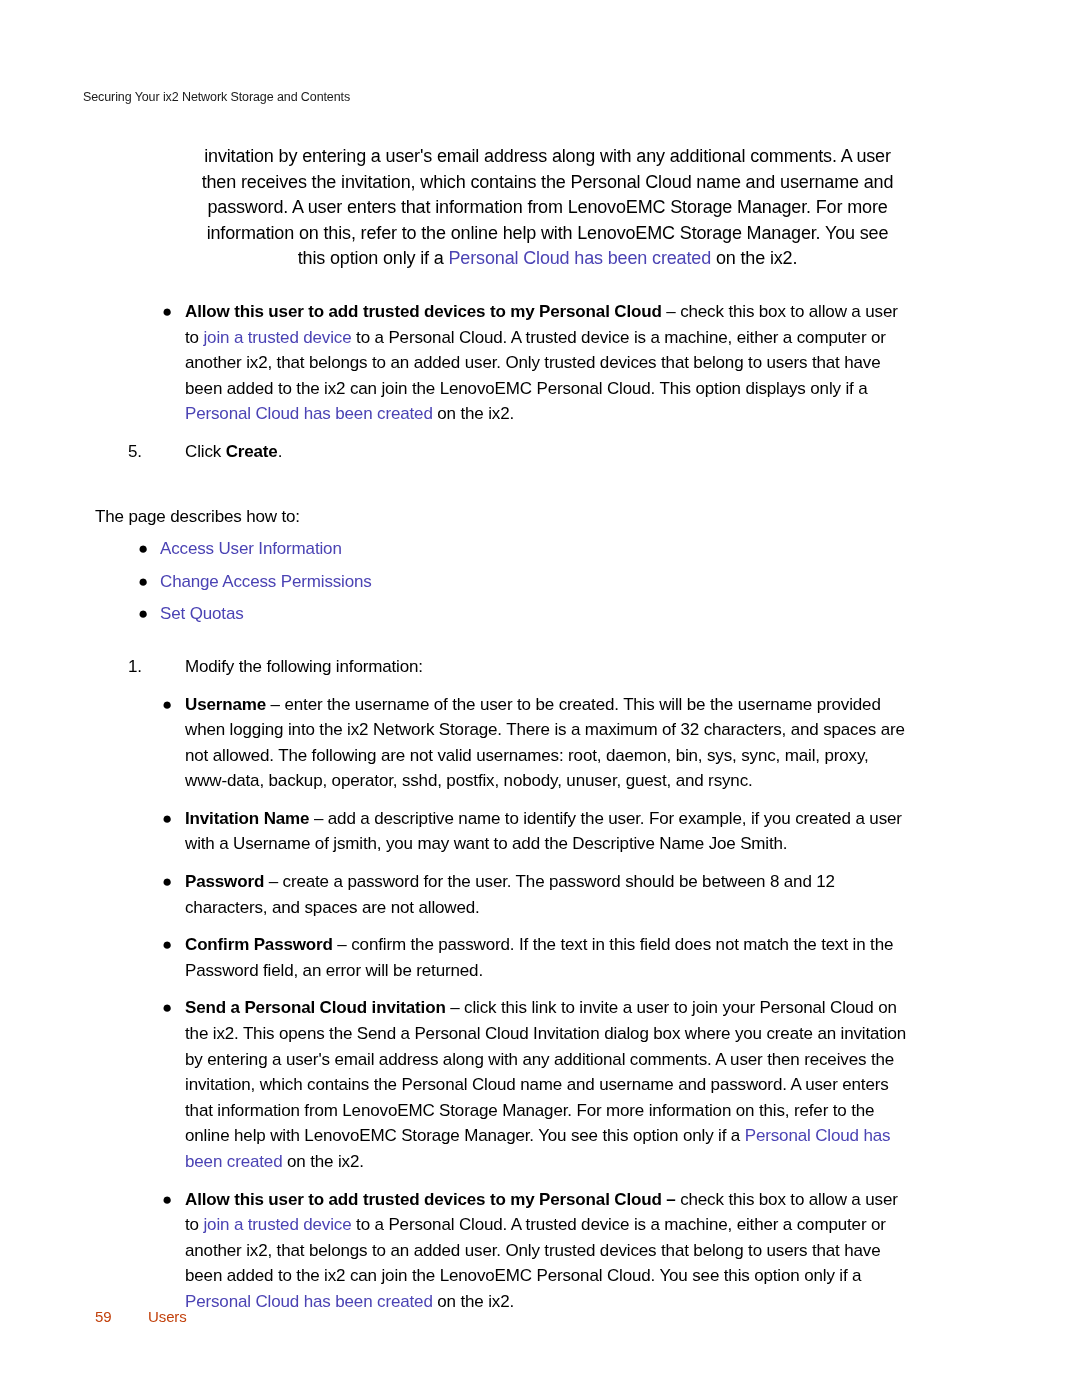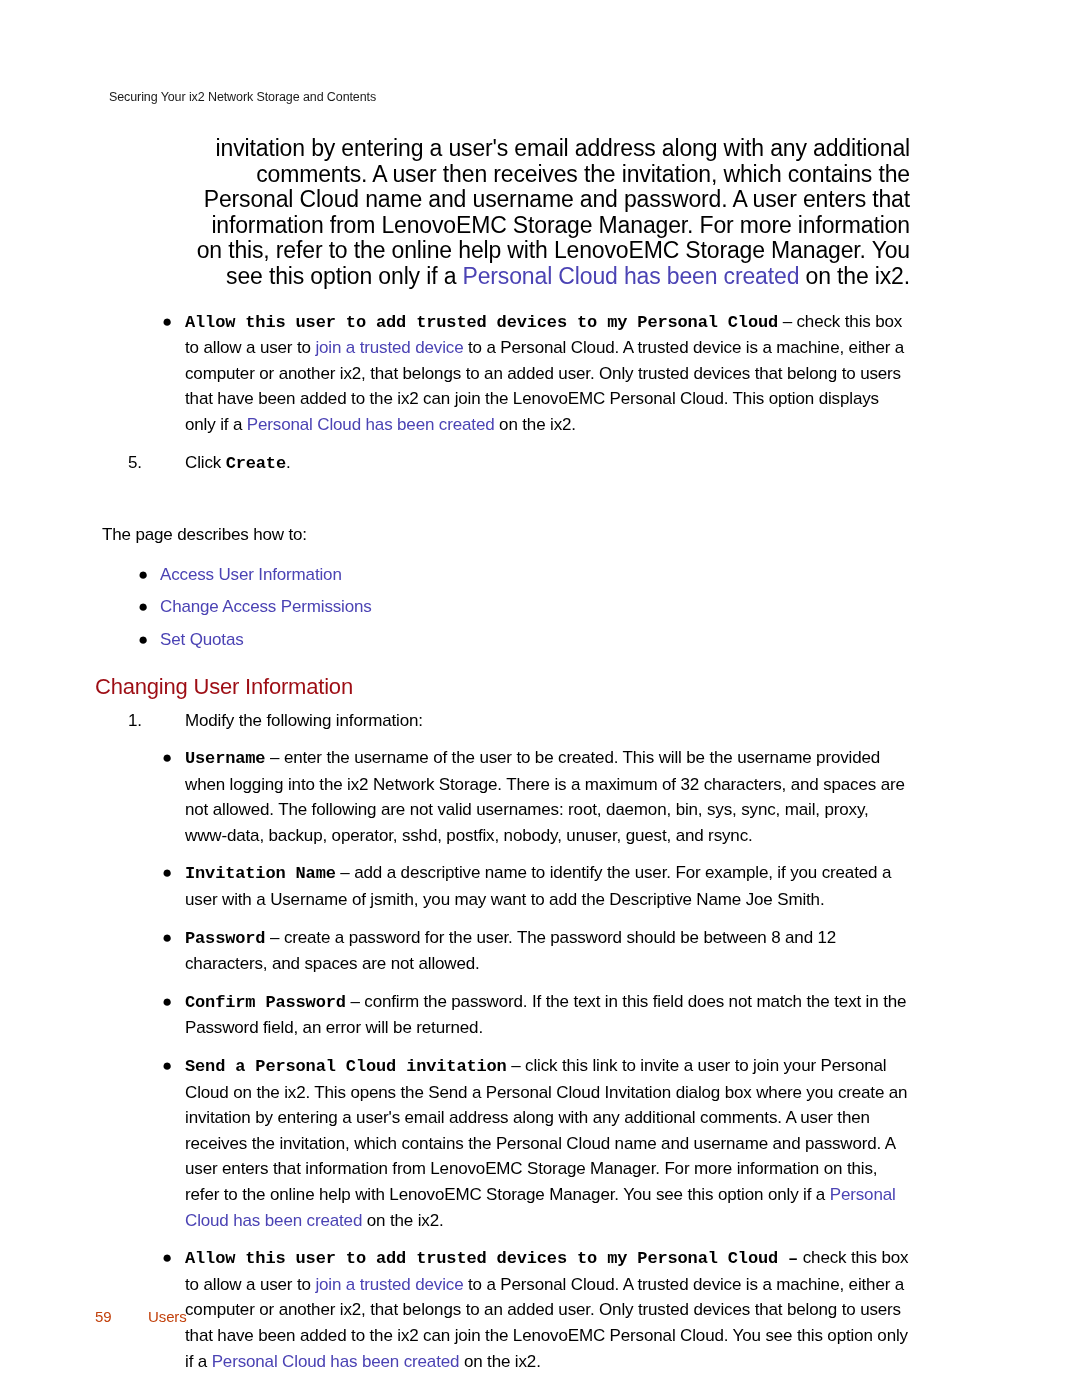--- a/index.html
+++ b/index.html
@@ -17,44 +17,44 @@
   }
 
   .page {
     position: absolute;
     inset: 0;
   }
 
   
   .running-header {
     position: absolute;
-    left: 109px;
+    left: 83px;
     top: 90px;
     font-size: 12.5px;
     letter-spacing: -0.1px;
     color: #1a1a1a;
     white-space: nowrap;
   }
 
   
   .content {
     position: absolute;
     left: 0;
     top: 136px;
     width: 1080px;
   }
 
   
   p.body-indent {
-    margin: 0;
+    margin: 8px;
     padding: 0 170px 0 185px;
-    font-size: 23px;
-    line-height: 25.6px;
-    letter-spacing: -0.15px;
-    text-align: right;
+    font-size: 18px;
+    line-height: 25.6px;
+    letter-spacing: -0.15px;
+    text-align: center;
   }
 
   
   .bullet-item {
     position: relative;
     margin: 0;
     padding: 0 170px 0 185px;
     font-size: 17px;
     line-height: 25.6px;
     letter-spacing: -0.15px;
@@ -105,21 +105,21 @@
     padding: 0 0 0 95px;
     font-size: 22px;
     font-weight: normal;
     line-height: 28px;
     letter-spacing: -0.2px;
     color: #9d0d14;
   }
 
   
   p.lead {
-    margin: 7px;
+    margin: 0;
     padding: 0 0 0 95px;
     font-size: 17px;
     line-height: 25.6px;
     letter-spacing: -0.15px;
   }
 
   
   .link-item {
     position: relative;
     margin: 0;
@@ -132,21 +132,21 @@
     position: absolute;
     left: 138px;
     top: 0;
     width: 10px;
     line-height: 25.6px;
     font-size: 17px;
     color: #000000;
   }
 
   .lnk { color: #4b43b4; }
-  .bold { font-weight: bold; font-family: Liberation Mono, monospace; }
+  .bold { font-weight: bold; }
 
   
   .footer {
     position: absolute;
     left: 95px;
     top: 1308px;
     font-size: 15px;
     letter-spacing: -0.1px;
     color: #c2410c;
     white-space: nowrap;
@@ -186,21 +186,20 @@
     <div style="height:7px"></div>
 
     <p class="link-item"><span class="dot">●</span><span class="lnk">Change Access Permissions</span></p>
 
     <div style="height:7px"></div>
 
     <p class="link-item"><span class="dot">●</span><span class="lnk">Set Quotas</span></p>
 
     <div style="height:20px"></div>
 
-    <h2 class="h-minor">Changing User Information</h2>
 
     <div style="height:7px"></div>
 
     <p class="step"><span class="num">1.</span><span>Modify the following information:</span></p>
 
     <div class="gap-md"></div>
 
     <p class="bullet-item"><span class="dot">●</span><span class="bold">Username</span><span> – </span><span>enter the username of the user to be created. This will be the username provided when logging into the ix2 Network Storage. There is a maximum of 32 characters, and spaces are not allowed. The following are not valid usernames: root, daemon, bin, sys, sync, mail, proxy, www-data, backup, operator, sshd, postfix, nobody, unuser, guest, and rsync.</span></p>
 
     <div class="gap-md"></div>

